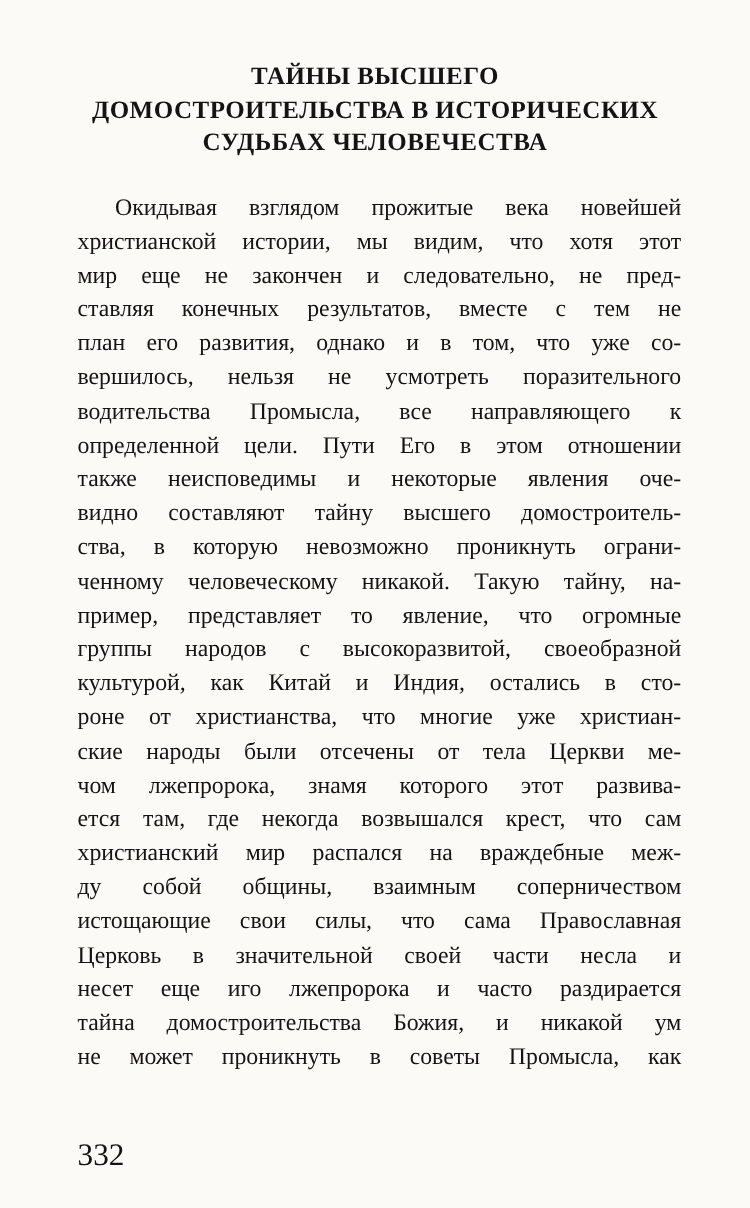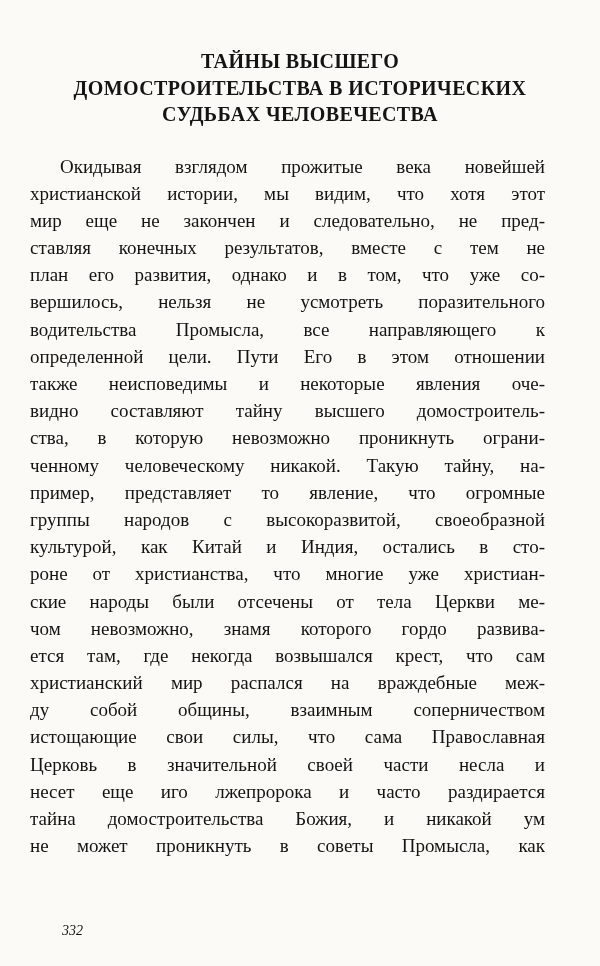--- a/index.html
+++ b/index.html
@@ -20,40 +20,39 @@
     margin-top: 48px;
     padding: 0 34px;
     text-align: center;
     font-weight: bold;
     font-size: 20px;
     line-height: 26.5px;
     letter-spacing: 0.4px;
   }
   .body-text {
     margin-top: 25px;
-    padding-left: 30px;
+    padding-left: 62px;
     padding-right: 55px;
     font-size: 19px;
   }
   .line {
     text-align: justify;
     text-align-last: justify;
     -moz-text-align-last: justify;
     line-height: 27.2px;
     height: 27.2px;
     white-space: nowrap;
     overflow: visible;
   }
   .line.indent { text-indent: 30px; }
   .page-number {
     position: absolute;
     left: 62px;
     bottom: 27px;
-    font-size: 14px;
-    font-style: italic;
+    font-size: 25px;
   }
 </style>
 </head>
 <body>
 
 <div class="page">
 
   <div class="heading">
     <div>ТАЙНЫ ВЫСШЕГО</div>
     <div>ДОМОСТРОИТЕЛЬСТВА В ИСТОРИЧЕСКИХ</div>
@@ -71,21 +70,21 @@
     <div class="line">определенной цели. Пути Его в этом отношении</div>
     <div class="line">также неисповедимы и некоторые явления оче-</div>
     <div class="line">видно составляют тайну высшего домостроитель-</div>
     <div class="line">ства, в которую невозможно проникнуть ограни-</div>
     <div class="line">ченному человеческому никакой. Такую тайну, на-</div>
     <div class="line">пример, представляет то явление, что огромные</div>
     <div class="line">группы народов с высокоразвитой, своеобразной</div>
     <div class="line">культурой, как Китай и Индия, остались в сто-</div>
     <div class="line">роне от христианства, что многие уже христиан-</div>
     <div class="line">ские народы были отсечены от тела Церкви ме-</div>
-    <div class="line">чом невозможно, знамя которого гордо развива-</div>
+    <div class="line">чом лжепророка, знамя которого этот развива-</div>
     <div class="line">ется там, где некогда возвышался крест, что сам</div>
     <div class="line">христианский мир распался на враждебные меж-</div>
     <div class="line">ду собой общины, взаимным соперничеством</div>
     <div class="line">истощающие свои силы, что сама Православная</div>
     <div class="line">Церковь в значительной своей части несла и</div>
     <div class="line">несет еще иго лжепророка и часто раздирается</div>
     <div class="line">тайна домостроительства Божия, и никакой ум</div>
     <div class="line">не может проникнуть в советы Промысла, как</div>
   </div>
 

